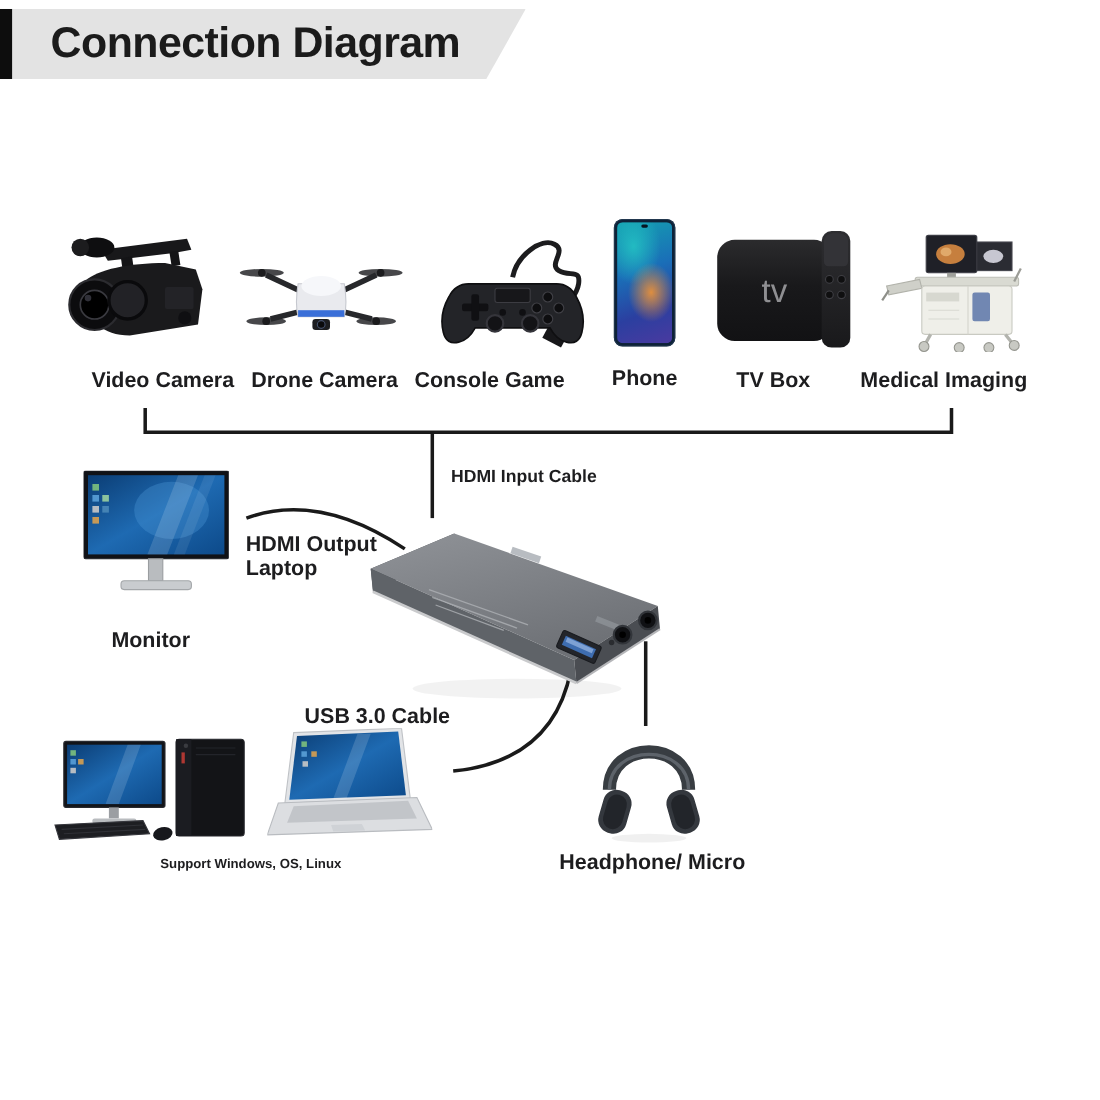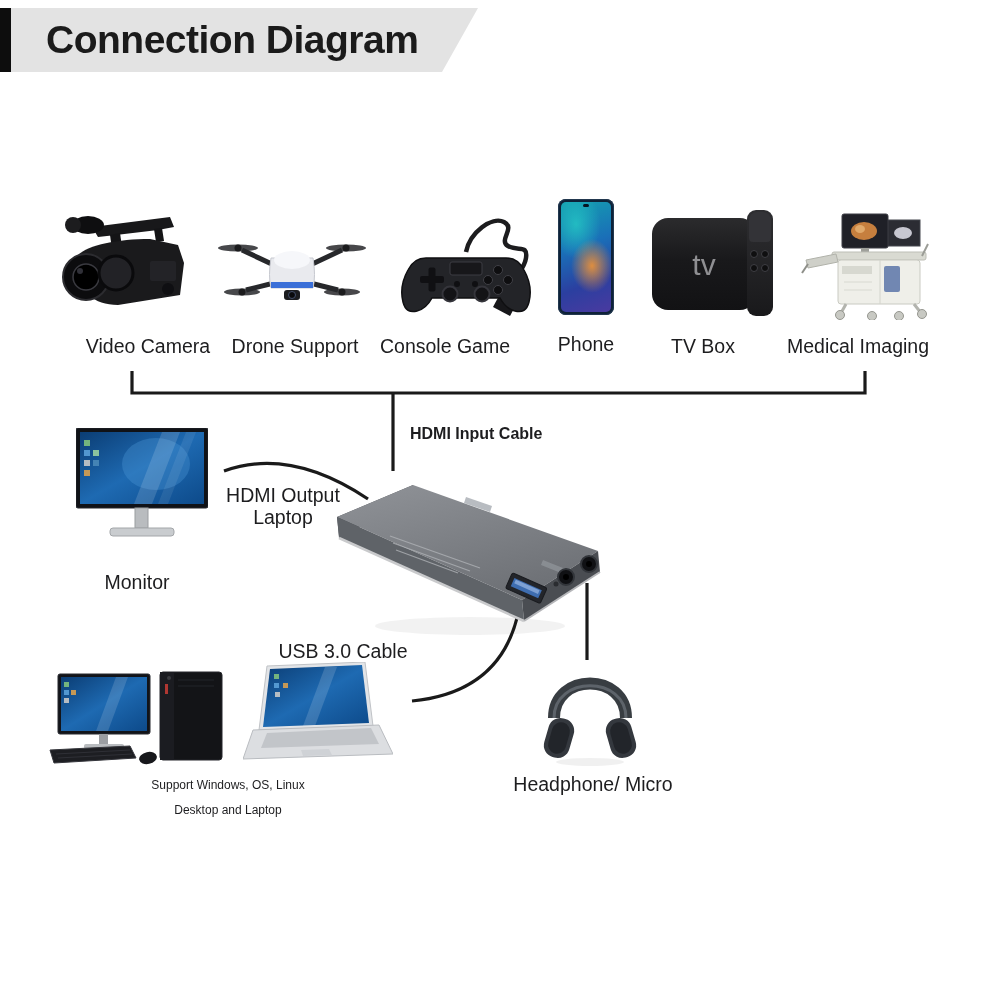--- a/index.html
+++ b/index.html
@@ -20,22 +20,22 @@
   .overlay{position:absolute;left:0;top:0;width:1000px;height:1000px;pointer-events:none;}
 
   
   .banner{position:absolute;left:0;top:8px;width:478px;height:64px;background:var(--banner-bg);
           clip-path:polygon(0 0,100% 0,calc(100% - 36px) 100%,0 100%);text-align:right;}
   .banner-bar{position:absolute;left:0;top:0;width:11px;height:100%;background:var(--banner-accent);}
   .banner-title{position:absolute;left:46px;top:50%;transform:translateY(-50%);
           font-size:39px;font-weight:bold;color:#1b1b1b;letter-spacing:-0.5px;white-space:nowrap;}
 
   
-  .lbl{position:absolute;transform:translateX(-50%);font-size:19.5px;font-weight:normal;
-       color:var(--label-text);white-space:nowrap;text-align:center;line-height:22px;}
+  .lbl{position:absolute;transform:translateX(-50%);font-size:19.5px;font-weight:bold;
+       color:var(--label-text);white-space:nowrap;text-align:left;line-height:22px;}
   .lbl-left{position:absolute;font-size:16px;font-weight:bold;color:var(--label-text);white-space:nowrap;}
   .cap2{line-height:25px;font-size:12px;}
 
   
   .phone{position:absolute;left:558px;top:199px;width:56px;height:116px;border-radius:8px;
          background:#0e2238;padding:3px;box-shadow:0 0 0 1px #22384f inset;}
   .phone-screen{width:100%;height:100%;border-radius:5px;
      background:
        radial-gradient(ellipse 60% 35% at 62% 58%, rgba(232,145,58,.95) 0%, rgba(232,145,58,0) 70%),
        radial-gradient(ellipse 70% 45% at 30% 20%, rgba(36,196,196,.85) 0%, rgba(36,196,196,0) 70%),
@@ -178,21 +178,21 @@
     <path d="M54,100 l-5,9 M122,100 l7,9" stroke="#b3b4ae" stroke-width="3"></path>
     <g fill="#c8c9c3" stroke="#95968f">
       <circle cx="48" cy="111" r="4.5"></circle>
         <circle cx="80" cy="112" r="4.5"></circle>
       <circle cx="107" cy="112" r="4.5"></circle>
         <circle cx="130" cy="110" r="4.5"></circle>
     </g>
   </svg>
 
   <div class="lbl" style="left:148px;top:335px">Video Camera</div>
-  <div class="lbl" style="left:295px;top:335px">Drone Support</div>
+  <div class="lbl" style="left:295px;top:335px">Drone Camera</div>
   <div class="lbl" style="left:445px;top:335px">Console Game</div>
   <div class="lbl" style="left:586px;top:333px">Phone</div>
   <div class="lbl" style="left:703px;top:335px">TV Box</div>
   <div class="lbl" style="left:858px;top:335px">Medical Imaging</div>
 
   <svg class="overlay">
     <g stroke="var(--connector-line)" stroke-width="3.2" fill="none">
       <path d="M132,371 L132,393 L865,393 L865,371"></path>
       <path d="M393,393 L393,471"></path>
       <path d="M224,471 Q290,447 368,499"></path>
@@ -288,21 +288,20 @@
       <rect x="32" y="30" width="5" height="5" fill="#c8c8c8"></rect>
         <rect x="40" y="21" width="5" height="5" fill="#d8a050"></rect>
     </g>
     <polygon points="10,68 136,63 150,92 0,97" fill="#dcdee1" stroke="#b9bcc0"></polygon>
     <polygon points="24,71 128,66 136,82 18,86" fill="#c2c5c9"></polygon>
     <polygon points="58,88 86,87 89,93 60,94" fill="#cfd2d6"></polygon>
   </svg>
 
   <div class="lbl cap2" style="left:228px;top:773px">
     <div>Support Windows, OS, Linux</div>
-    <div>Desktop and Laptop</div>
   </div>
 
   <svg class="abs" style="left:538px;top:656px" width="104" height="112" viewBox="0 0 104 112">
     <path d="M16,62 C16,16 88,16 88,62" stroke="#383d42" stroke-width="12" fill="none"></path>
     <path d="M16,62 C16,19 88,19 88,62" stroke="#5d636a" stroke-width="3" fill="none"></path>
     <g transform="rotate(16 21 82)">
       <rect x="8" y="62" width="26" height="40" rx="12" fill="#34383e"></rect>
       <rect x="12" y="66" width="18" height="32" rx="9" fill="#22252a"></rect>
     </g>
     <g transform="rotate(-16 83 82)">

